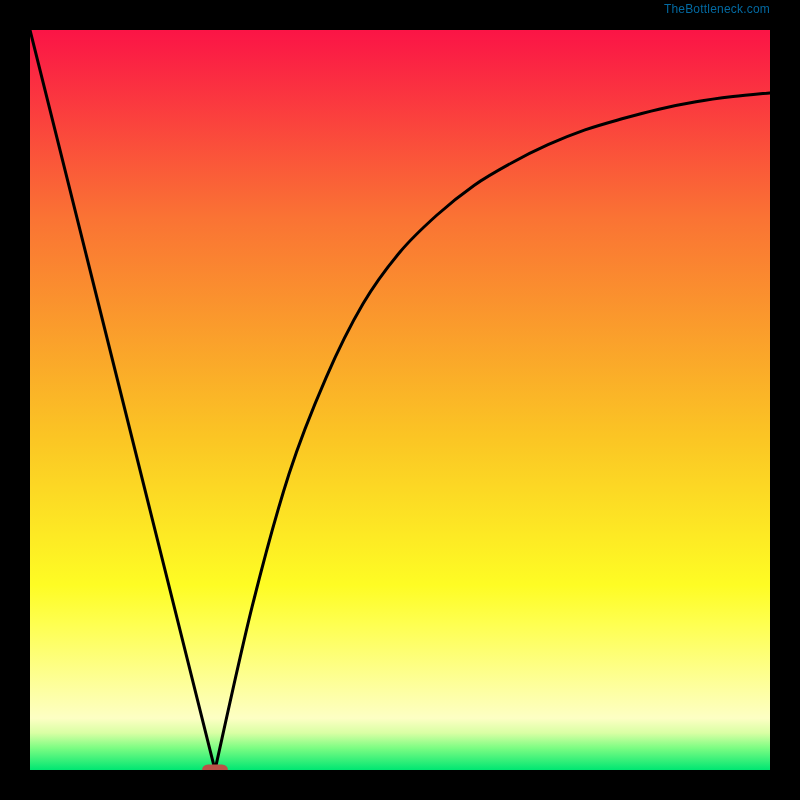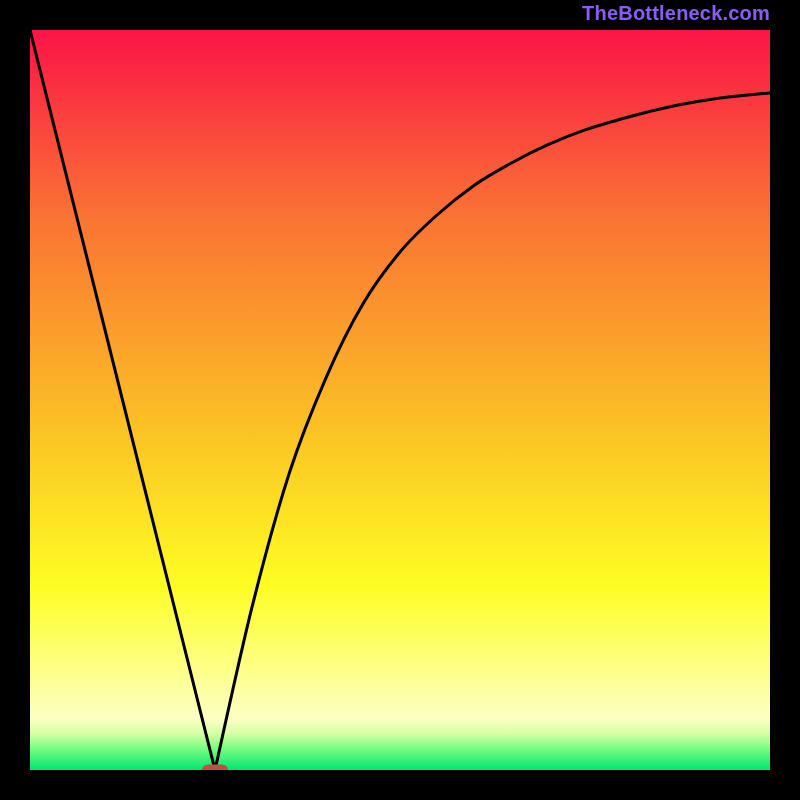--- a/index.html
+++ b/index.html
@@ -15,23 +15,23 @@
     left: 30px;
     top: 30px;
     width: 740px;
     height: 740px;
   }
   .watermark {
     position: absolute;
     top: 2px;
     right: 30px;
     font-family: Arial, Helvetica, sans-serif;
-    font-size: 20px;
-    color: #8b5cf6;
-    font-weight: 700;
+    font-size: 12px;
+    color: #0369a1;
+    font-weight: 400;
     letter-spacing: 0.2px;
   }
   svg { display: block; }
 </style>
 </head>
 <body>
 
 <div class="watermark">TheBottleneck.com</div>
 
 <div class="plot-area">

